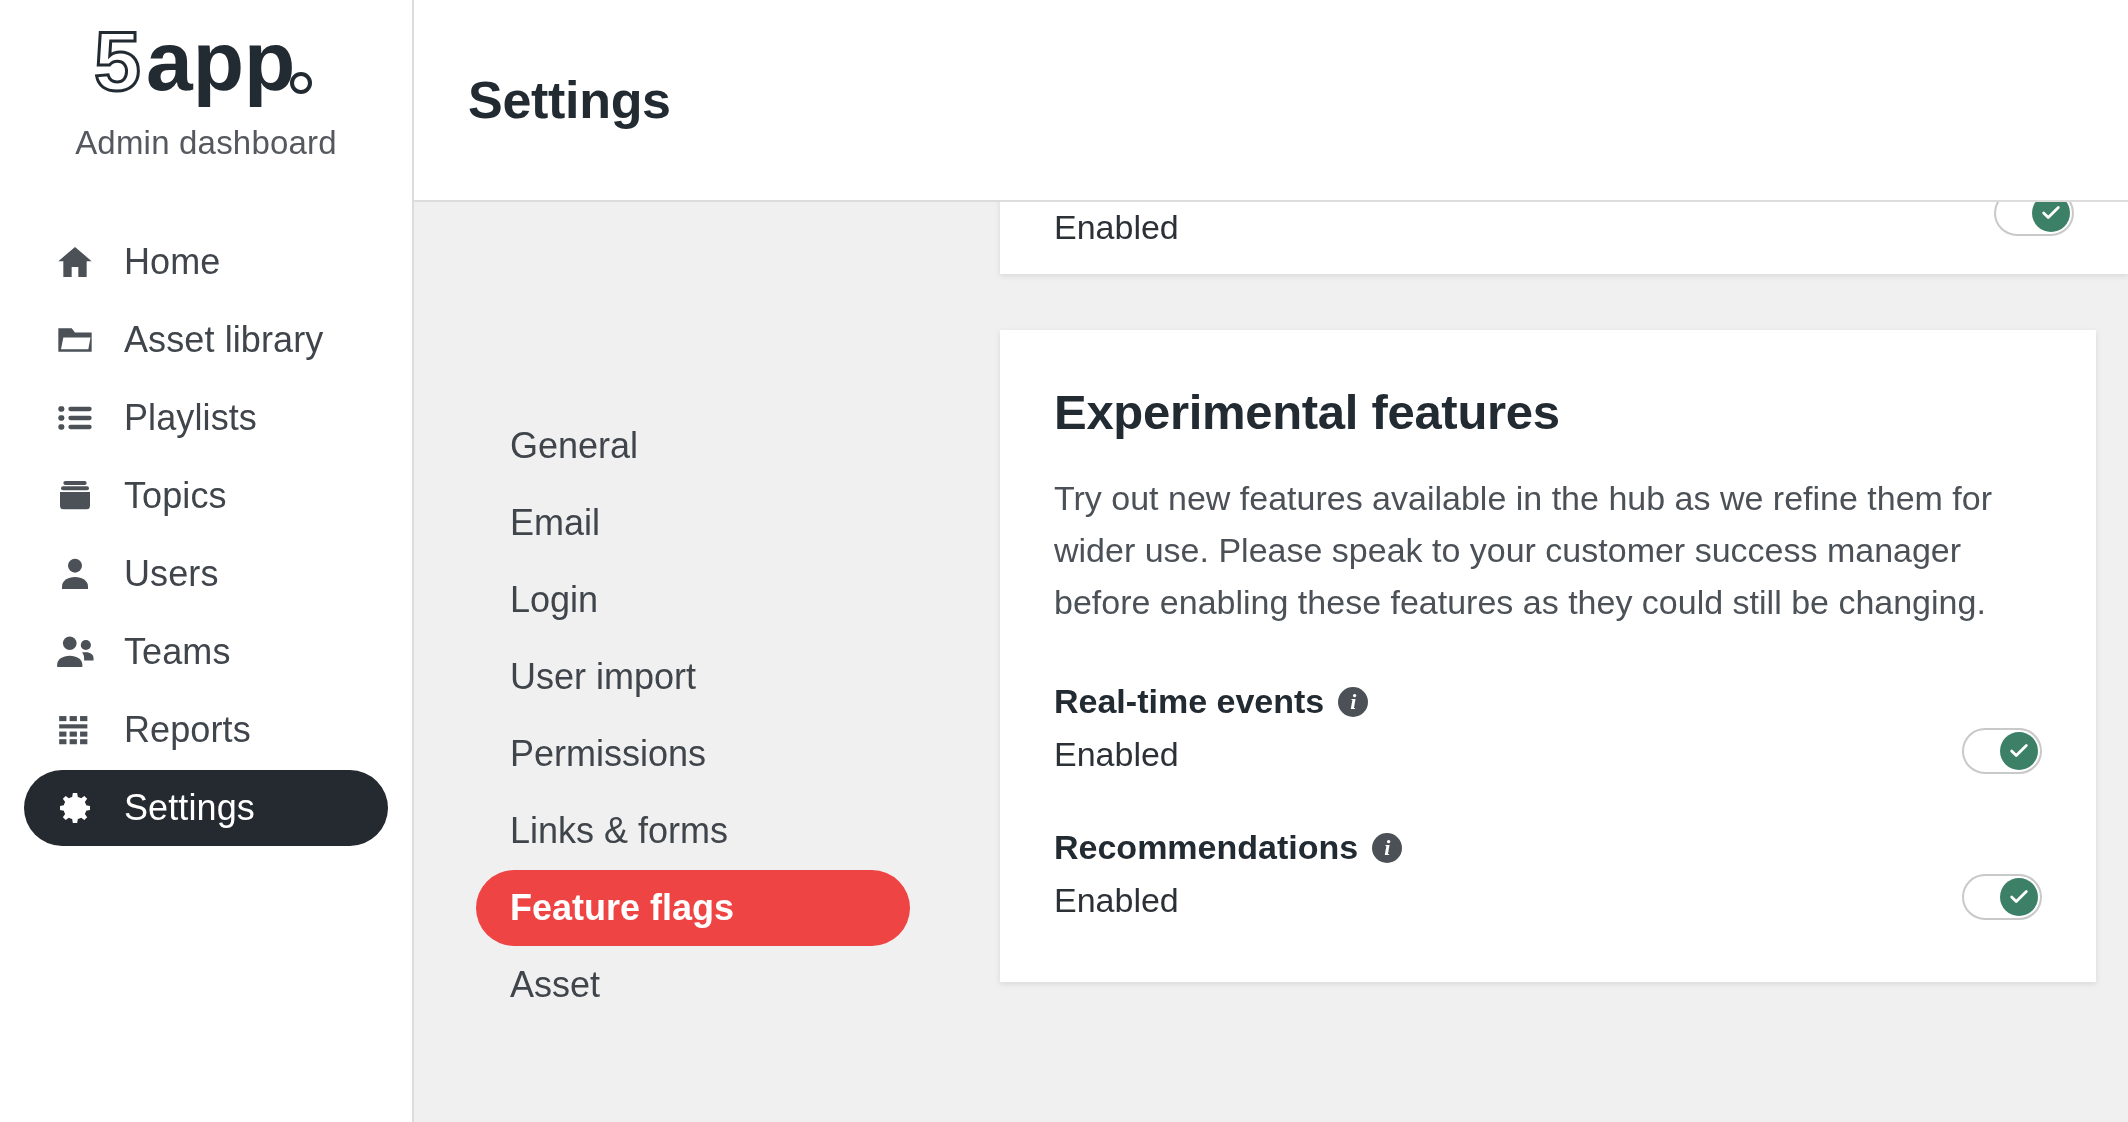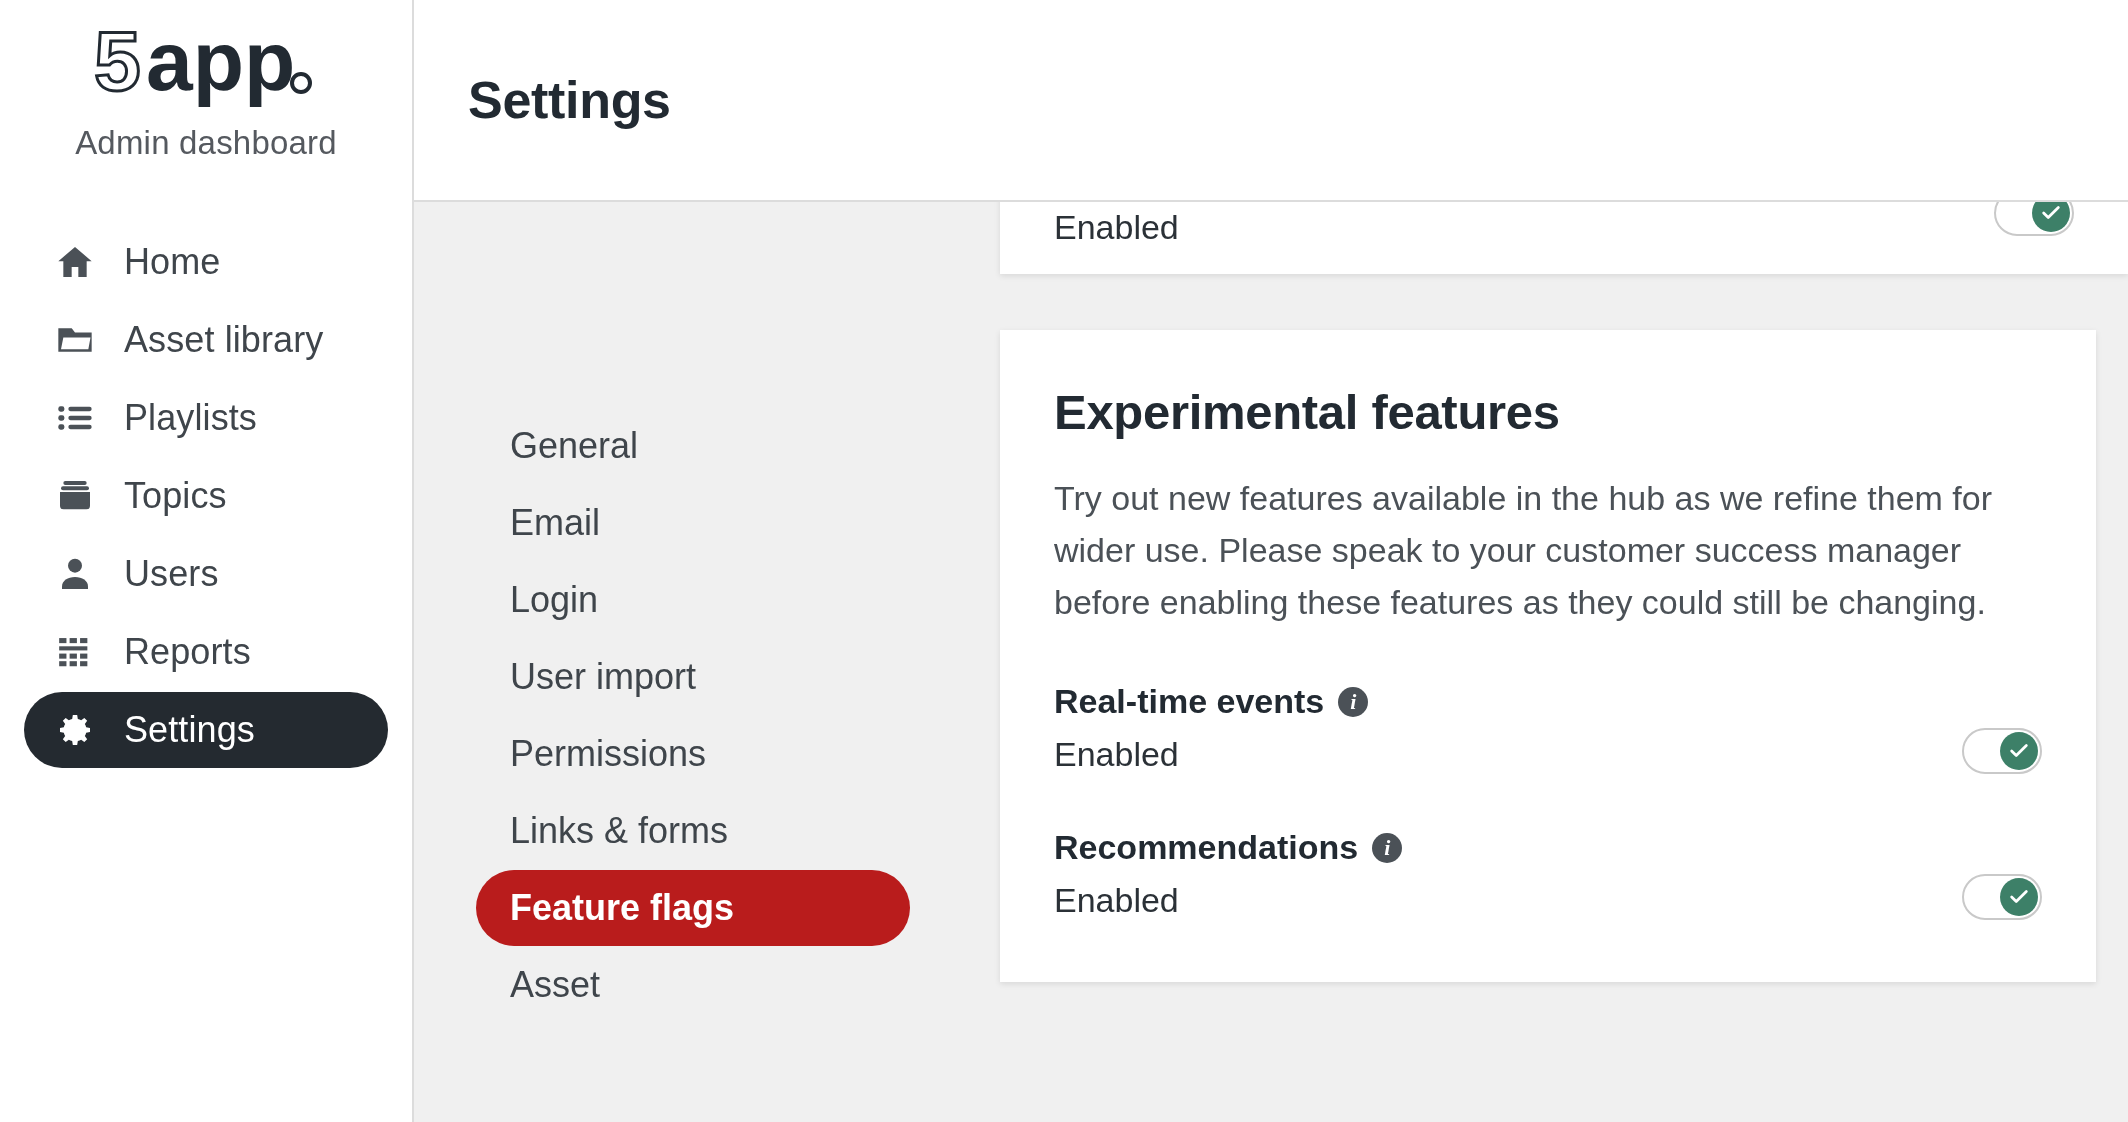--- a/index.html
+++ b/index.html
@@ -119,21 +119,21 @@
     display: flex;
     align-items: center;
     padding: 0 34px;
     border-radius: 38px;
     font-size: 36px;
     color: #3f454b;
     cursor: pointer;
     margin-bottom: 1px;
   }
   .submenu-item.active {
-    background: #b91c1c;
+    background: #ef4444;
     color: #ffffff;
     font-weight: bold;
     width: 434px;
   }
 
   
   .cards {
     flex: 1 1 auto;
     padding-right: 32px;
     position: relative;
@@ -299,20 +299,31 @@
       <div class="nav-item">
         <span class="nav-ico">
           <svg viewBox="0 0 24 24" width="40" height="40" fill="currentColor">
             <circle cx="12" cy="7" r="4.2"></circle>
             <path d="M4.2 21v-1.6c0-3.4 3.5-5.6 7.8-5.6s7.8 2.2 7.8 5.6V21H4.2z"></path>
           </svg>
         </span>
         <span class="nav-label">Users</span>
       </div>
 
+      <div class="nav-item">
+        <span class="nav-ico">
+          <svg viewBox="0 0 24 24" width="42" height="42" fill="currentColor">
+            <circle cx="9" cy="7" r="3.9"></circle>
+            <path d="M1.8 20.6v-1.3c0-3.1 3.2-5.1 7.2-5.1s7.2 2 7.2 5.1v1.3H1.8z"></path>
+            <circle cx="18.2" cy="8" r="2.9"></circle>
+            <path d="M18.2 12.2c2.6 0 4.4 1.4 4.4 3.5v1.1h-5.4v-1.4c0-1.2-.4-2.3-1.2-3.1.7-.1 1.4-.1 2.2-.1z"></path>
+          </svg>
+        </span>
+        <span class="nav-label">Teams</span>
+      </div>
 
       <div class="nav-item">
         <span class="nav-ico">
           <svg viewBox="0 0 24 24" width="38" height="38" fill="currentColor">
             <rect x="2" y="3.2" width="4.6" height="3.2"></rect>
             <rect x="8.6" y="3.2" width="4.6" height="3.2"></rect>
             <rect x="15.2" y="3.2" width="4.6" height="3.2"></rect>
             <rect x="2" y="8.4" width="17.8" height="2.6"></rect>
             <rect x="2" y="13" width="4.6" height="3.2"></rect>
             <rect x="8.6" y="13" width="4.6" height="3.2"></rect>

